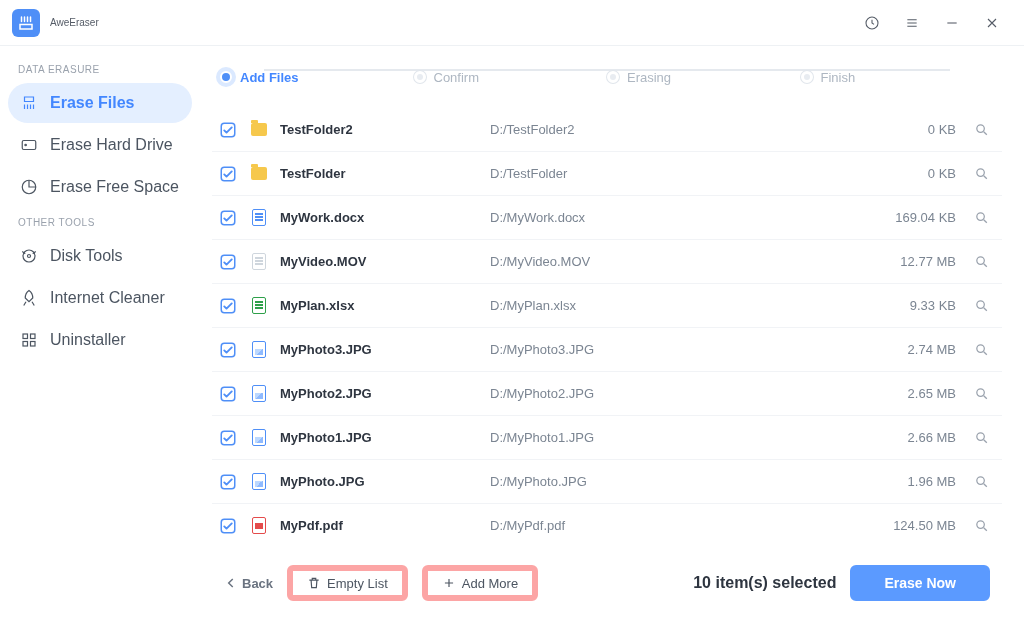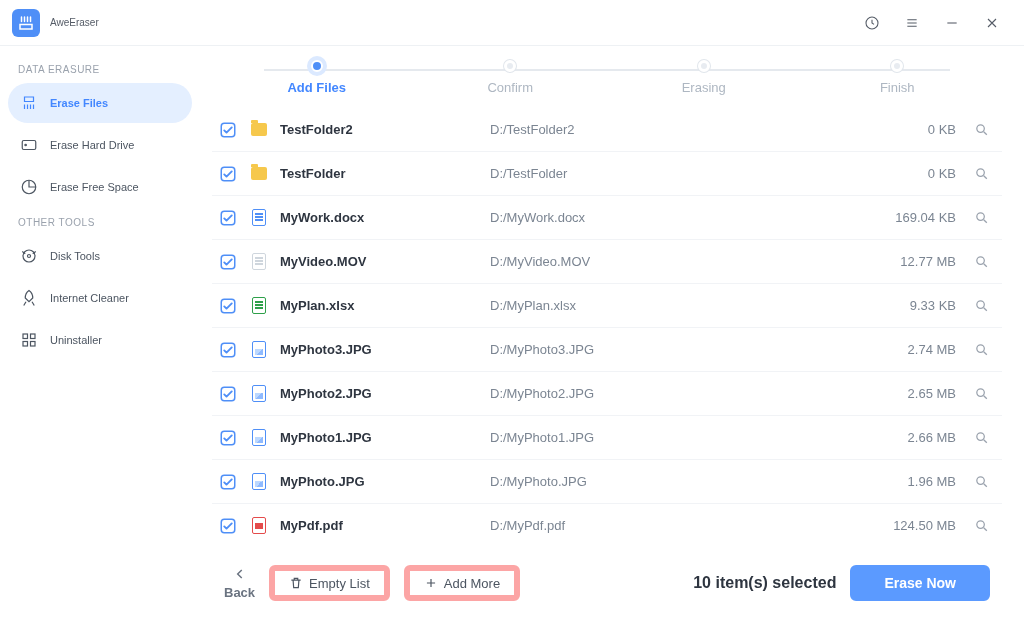--- a/index.html
+++ b/index.html
@@ -59,21 +59,21 @@
       padding: 8px 12px 6px;
     }
     .side-item {
       height: 40px;
       display: flex; align-items: center;
       padding: 0 12px;
       gap: 12px;
       border-radius: 22px;
       cursor: pointer;
       color: #4c5561;
-      font-size: 11px;
+      font-size: 16px;
       margin: 2px 2px;
     }
     .side-item.active {
       background: #e4efff;
       color: #4387ff;
       font-weight: 600;
     }
     .side-item .icon { width: 18px; height: 18px; display:flex; align-items:center; justify-content:center; }
     .side-item .icon svg { width: 18px; height: 18px; stroke: currentColor; fill: none; stroke-width: 1.6; }
 
@@ -94,21 +94,21 @@
       position: relative;
     }
     .steps-track {
       position: absolute;
       left: 64px; right: 64px; top: 23px;
       height: 2px;
       background: #e5e9ee;
     }
     .step {
       flex: 1;
-      display: flex; flex-direction: column; align-items:center;
+      display: flex; flex-direction: row; align-items:center;
       position: relative;
       z-index: 1;
       font-size: 13px;
       color: #aeb7c2;
       gap: 8px;
     }
     .step .dot {
       width: 12px; height: 12px; border-radius: 50%;
       background: #e8ecf1;
       border: 3px solid #fff;
@@ -187,21 +187,21 @@
     
     .footer {
       height: 74px;
       display: flex;
       align-items: center;
       padding: 0 24px;
       gap: 14px;
     }
     .footer .back {
       display:flex; align-items:center; gap:4px;
-      font-size: 13px; color:#6a7380; font-weight:600; cursor:pointer;flex-direction:column;
+      font-size: 13px; color:#6a7380; font-weight:600; cursor:pointer;
     }
     .btn {
       height: 36px;
       padding: 0 14px;
       border: 6px solid #fca5a5;
       background:#fff;
       border-radius: 6px;
       display:flex; align-items:center; gap:6px;
       font-size: 13px; color:#4c5561;
       cursor:pointer;

